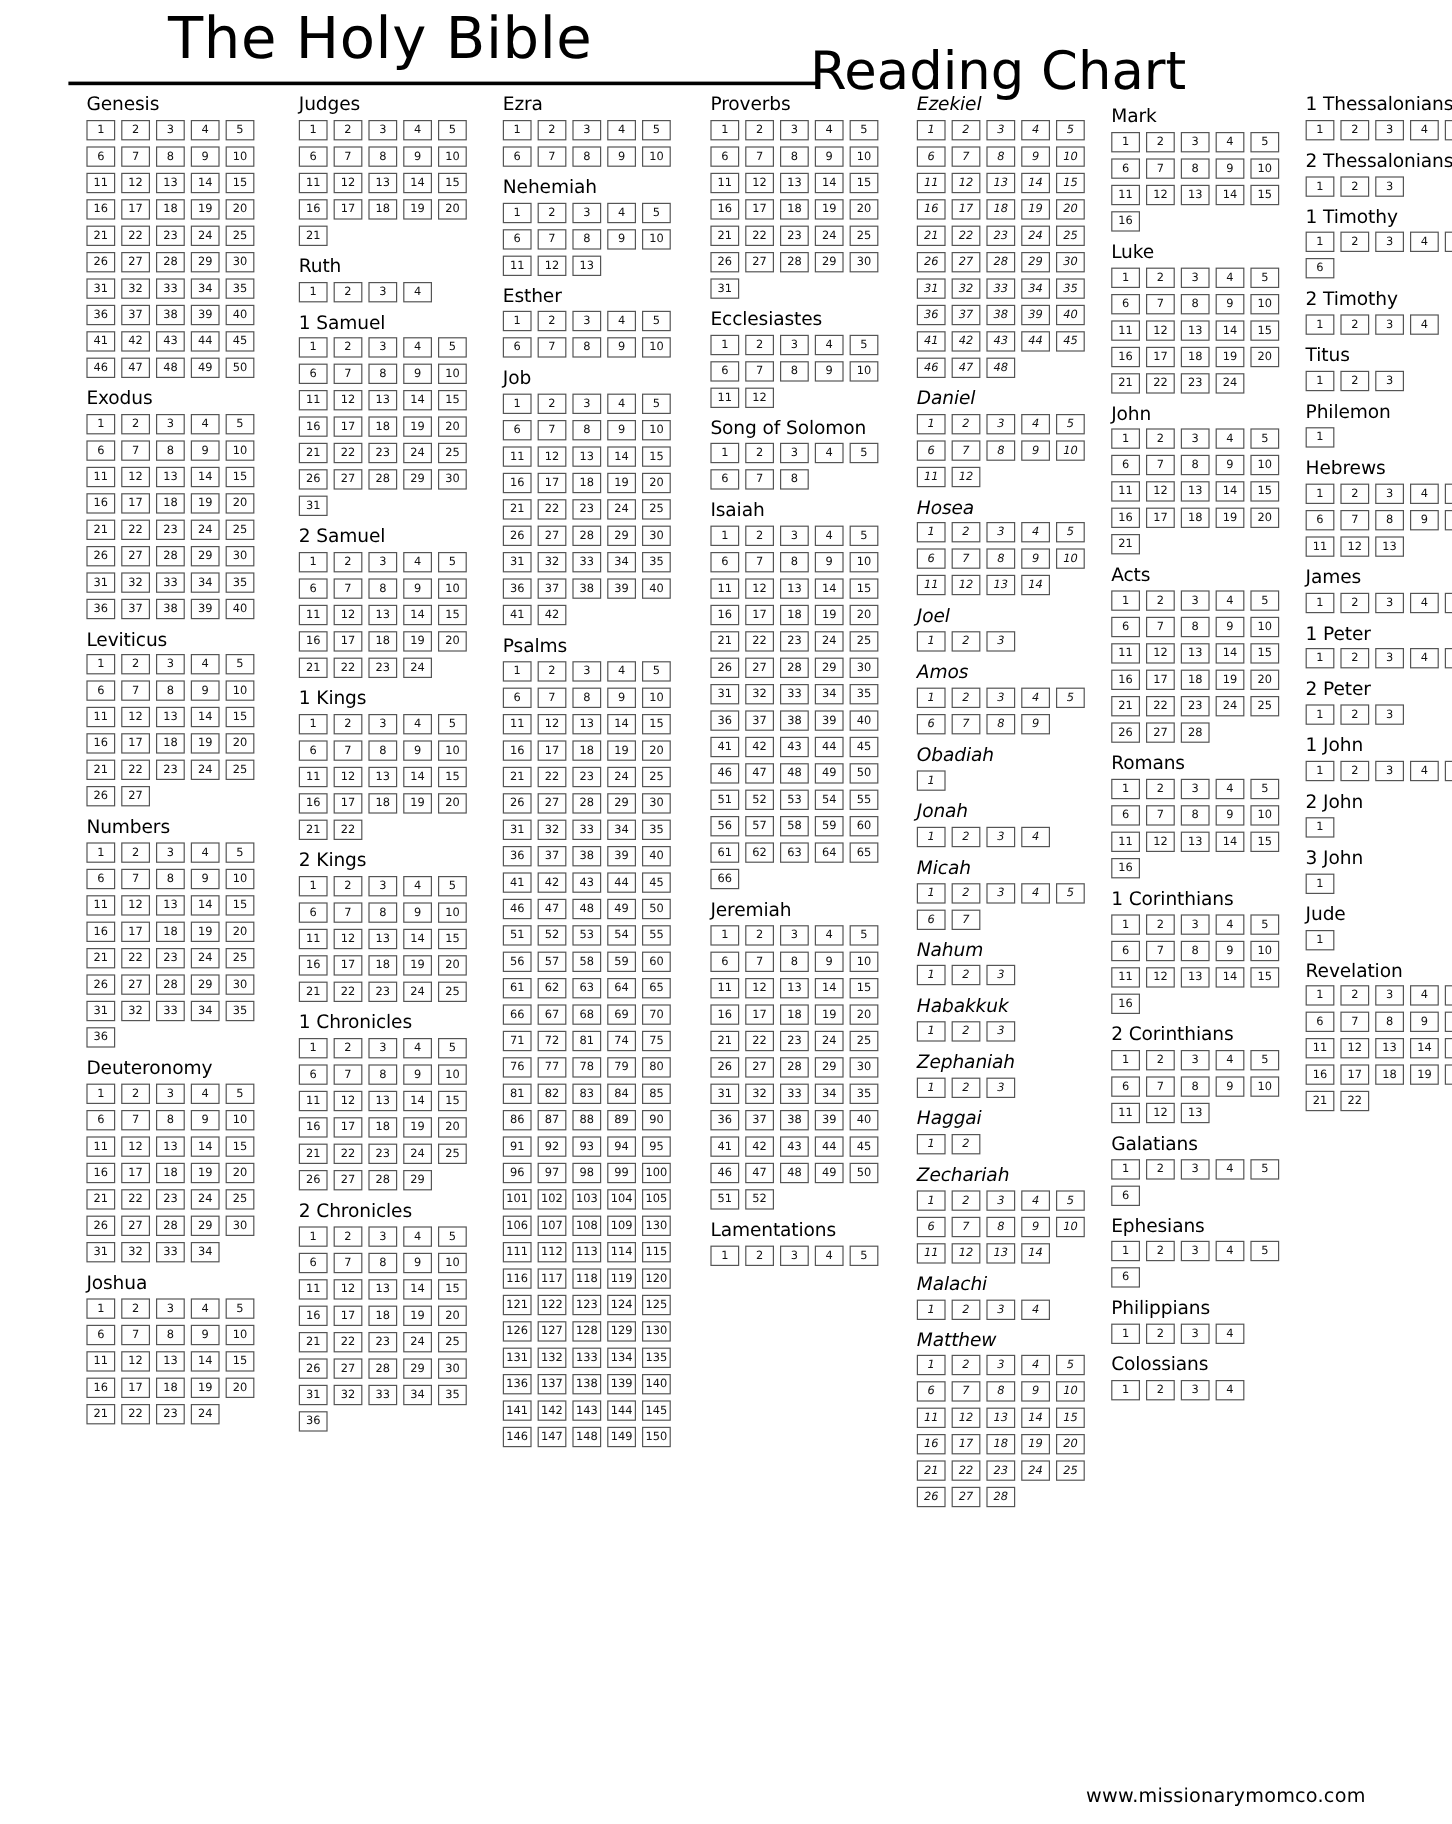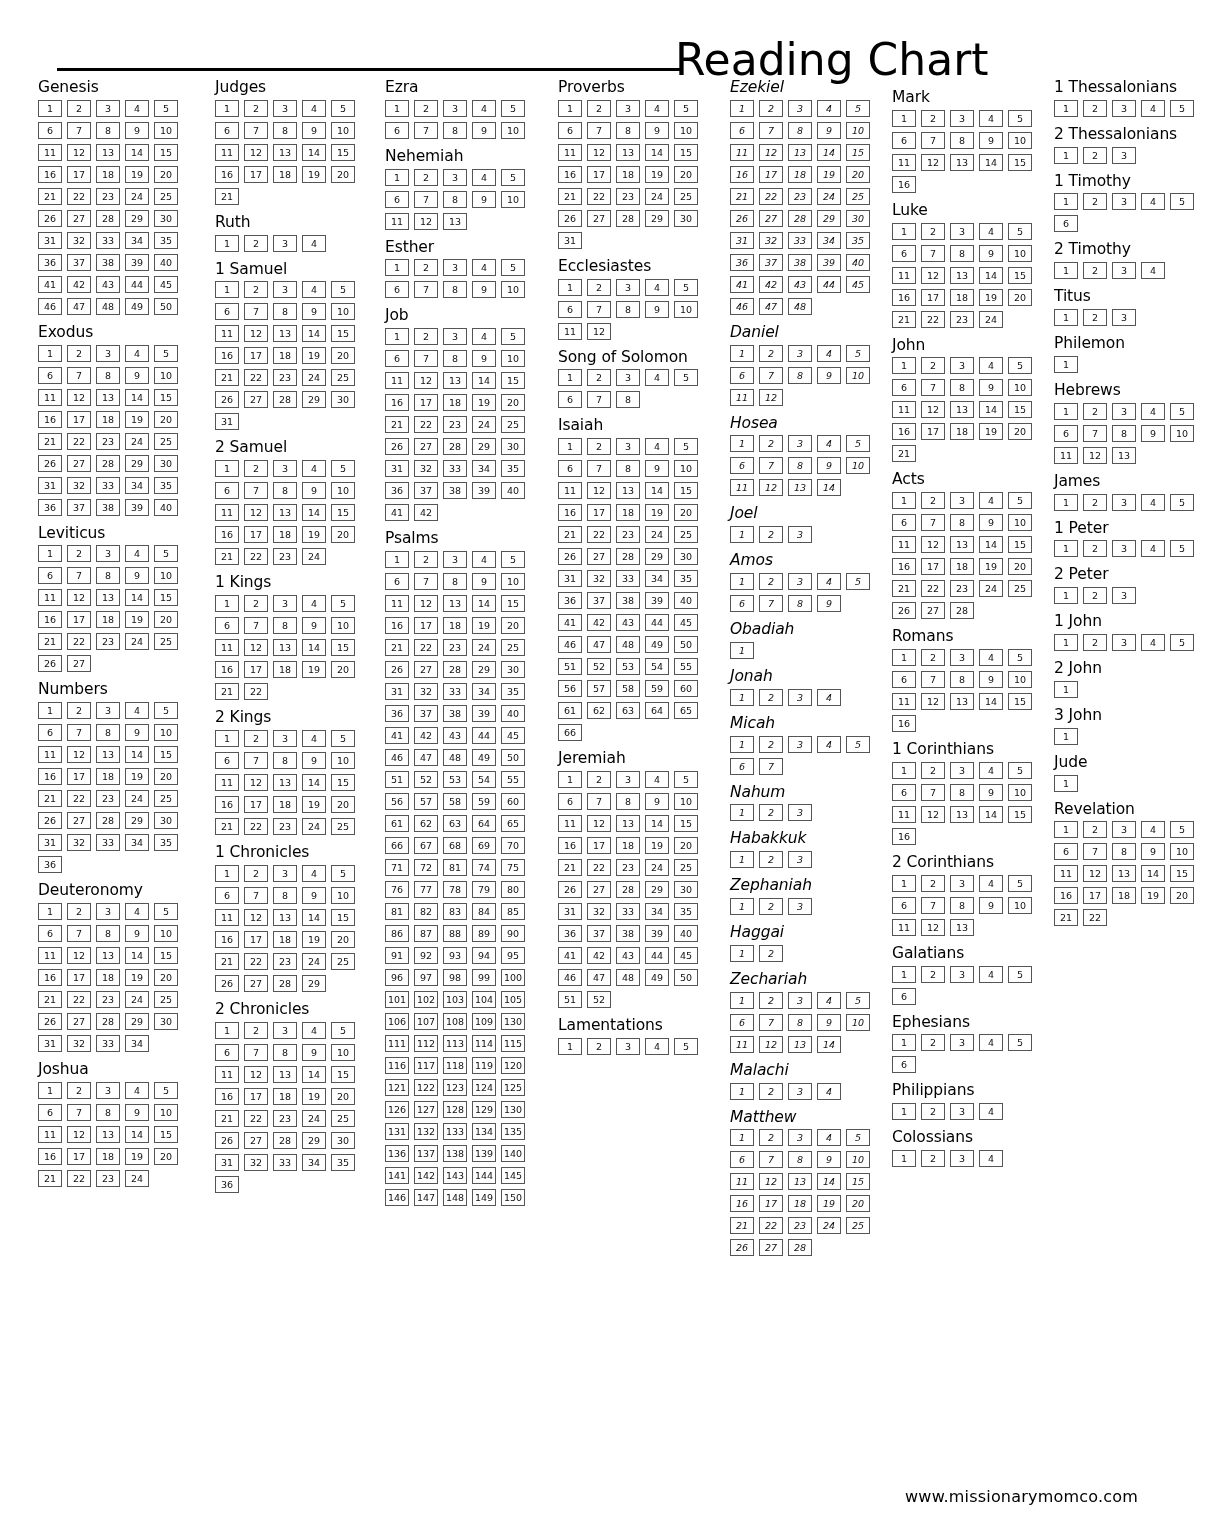--- a/index.html
+++ b/index.html
@@ -55,21 +55,21 @@
     position: absolute;
     top: 78px;
     left: 0;
     width: 1210px;
     display: flex;
     align-items: flex-start;
   }
   .column {
     flex: 0 0 auto;
   }
-  .col-0 { width: 165px; padding-left: 38px; }
+  .col-0 { width: 165px; padding-left: 72px; }
   .col-1 { width: 160px; padding-left: 12px; }
   .col-2 { width: 168px; padding-left: 10px; }
   .col-3 { width: 167px; padding-left: 5px; }
   .col-4 { width: 157px; padding-left: 5px; font-style: italic; }
   .col-5 { width: 157px; padding-left: 5px; margin-top: 10px; }
   .col-6 { width: 170px; padding-left: 5px; }
 
   .book {
     margin-bottom: 3px;
   }
@@ -108,20 +108,21 @@
     bottom: 14px;
     font-size: 16px;
     color: #000;
     letter-spacing: 0.2px;
   }
 </style>
 </head>
 <body>
 
 <div class="header">
+  <div class="title-main">The Holy Bible</div>
   <div class="title-rule"></div>
   <div class="title-sub">Reading Chart</div>
 </div>
 
 <div class="chart" id="chart-columns">
     <div class="column col-0">
       <div class="book">
         <div class="book-name">Genesis</div>
         <div class="chapters">
           <div class="chap">1</div>

